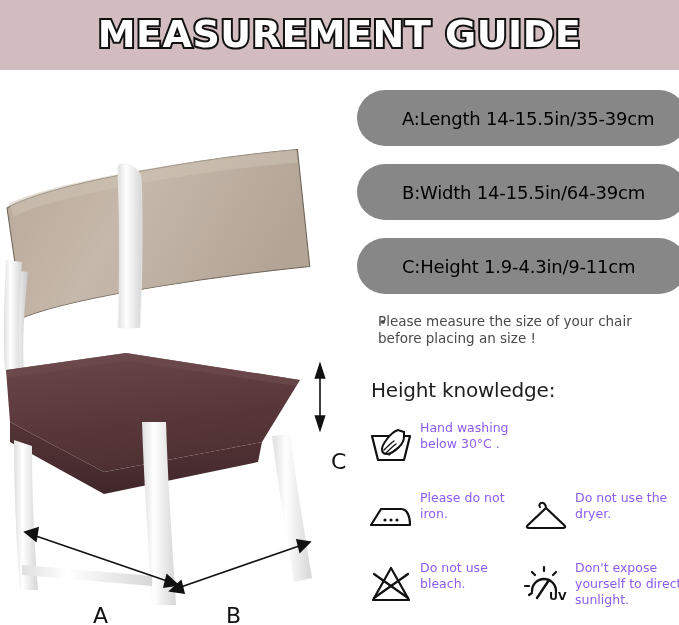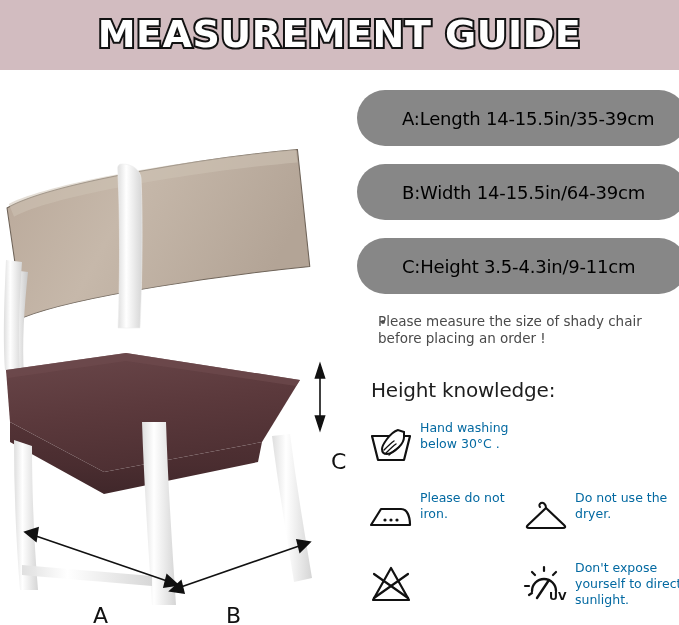--- a/index.html
+++ b/index.html
@@ -114,21 +114,21 @@
     position: absolute;
     left: 2px; top: 2px;
     width: 46px; height: 42px;
   }
   .care-text {
     position: absolute;
     left: 54px; top: 0px;
     width: 100px;
     font-size: 12.5px;
     line-height: 16px;
-    color: #0369a1;
+    color: #8b5cf6;
     font-family: "DejaVu Sans", sans-serif;
   }
   .care-col-1 .care-text { width: 108px; }
 
   
   #chair-area {
     position: absolute;
     left: 0; top: 70px;
     width: 357px; height: 555px;
   }
@@ -235,25 +235,25 @@
     <div class="dim-letter" id="dim-c">C</div>
   </div>
 
   <div class="pill" id="pill-a">
     <span class="pill-label">A:Length 14-15.5in/35-39cm</span>
   </div>
   <div class="pill" id="pill-b">
     <span class="pill-label">B:Width 14-15.5in/64-39cm</span>
   </div>
   <div class="pill" id="pill-c">
-    <span class="pill-label">C:Height 3.5-4.3in/9-11cm</span>
+    <span class="pill-label">C:Height 1.9-4.3in/9-11cm</span>
   </div>
 
   <div id="note-bullet"></div>
-  <div id="note">Please measure the size of shady chair before placing an order !</div>
+  <div id="note">Please measure the size of your chair before placing an size !</div>
 
   <div id="nursing-heading">Height knowledge:</div>
 
   <div id="care-grid">
 
     <div class="care-row" id="care-row-0">
       <div class="care-item care-col-0">
         <svg class="care-icon" viewBox="0 0 46 42">
           <path d="M4 14 L42 14 L36 38 L10 38 Z" fill="none" stroke="#111" stroke-width="2.2" stroke-linejoin="round"></path>
           <path d="M30 8 C27 9 22 13 19 17 C16 21 14 25 14 27 C14 30 16 32 19 32 C22 32 27 29 31 25 C34 22 36 18 36 15 L36 10 Z" fill="#ffffff" stroke="#111" stroke-width="2"></path>
@@ -288,20 +288,21 @@
       </div>
     </div>
 
     <div class="care-row" id="care-row-2">
       <div class="care-item care-col-0">
         <svg class="care-icon" viewBox="0 0 46 42">
           <path d="M23 6 L41 38 L5 38 Z" fill="none" stroke="#111" stroke-width="2.2" stroke-linejoin="round"></path>
           <line x1="6" y1="12" x2="40" y2="36" stroke="#111" stroke-width="2.2" stroke-linecap="round"></line>
           <line x1="40" y1="12" x2="6" y2="36" stroke="#111" stroke-width="2.2" stroke-linecap="round"></line>
         </svg>
+        <div class="care-text">Do not use bleach.</div>
       </div>
 
       <div class="care-item care-col-1">
         <svg class="care-icon" viewBox="0 0 46 42">
           <path d="M9 29 A12 12 0 0 1 33 29" fill="none" stroke="#111" stroke-width="2.4" stroke-linecap="round"></path>
           <g stroke="#111" stroke-width="2.2" stroke-linecap="round">
             <line x1="21" y1="5" x2="21" y2="9"></line>
             <line x1="9" y1="10" x2="12" y2="13"></line>
             <line x1="33" y1="10" x2="30" y2="13"></line>
             <line x1="2" y1="24" x2="6" y2="24"></line>

